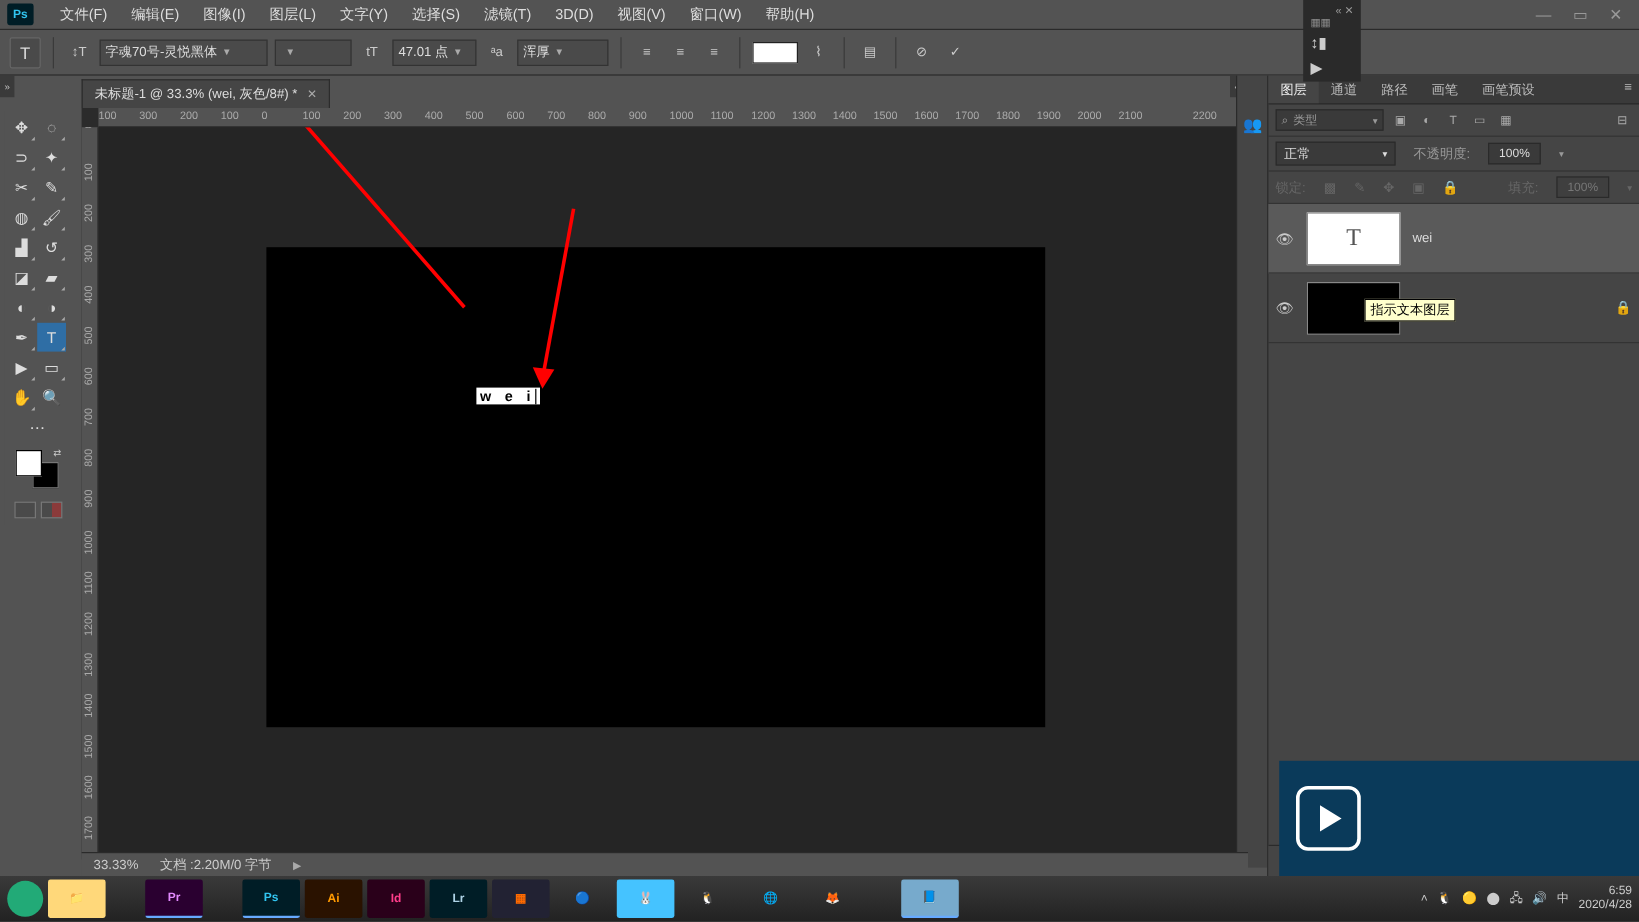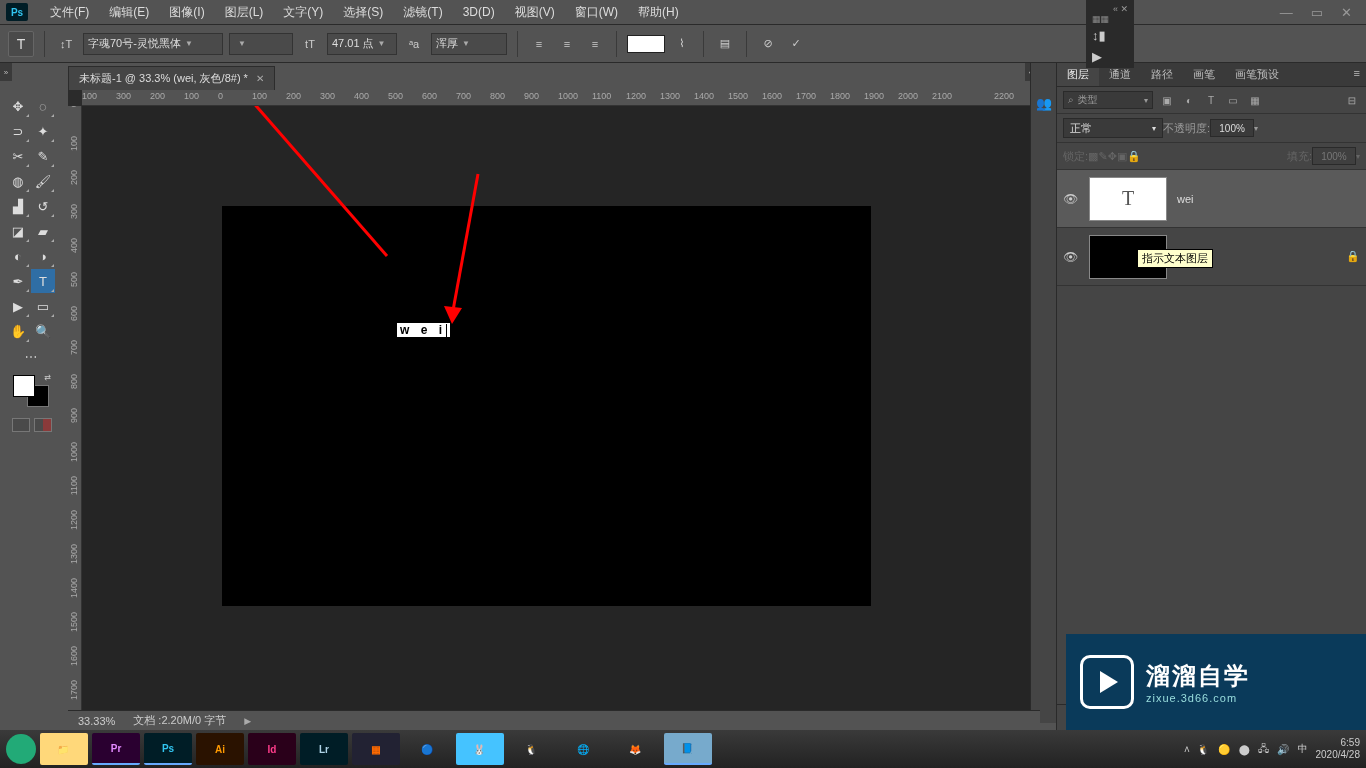--- a/index.html
+++ b/index.html
@@ -60,21 +60,21 @@
 .rstrip .ri { width:26px; height:28px; display:flex; align-items:center; justify-content:center; color:#ccc; font-size:13px; }
 
 
 .rpanels { position:absolute; right:0; top:63px; width:310px; bottom:38px; background:#454545; border-left:1px solid #2a2a2a; }
 .panel-tabs { display:flex; height:24px; border-bottom:1px solid #2a2a2a; background:#3a3a3a; }
 .panel-tabs .pt { padding:4px 10px; font-size:11px; color:#bbb; }
 .panel-tabs .pt.active { background:#454545; color:#eee; }
 .panel-search { display:flex; align-items:center; gap:6px; padding:4px 6px; border-bottom:1px solid #333;}
 .panel-search .sin { flex:0 0 90px; height:18px; background:#3a3a3a; border:1px solid #2a2a2a; color:#999; font-size:10px; display:flex; align-items:center; gap:4px; padding:0 4px;}
 .panel-search .ficon { width:16px; height:16px; color:#aaa; font-size:10px; display:flex; align-items:center; justify-content:center;}
-.panel-row { display:flex; align-items:center; gap:0; padding:4px 6px; border-bottom:1px solid #333; font-size:11px; color:#999;}
+.panel-row { display:flex; align-items:center; gap:15px; padding:4px 6px; border-bottom:1px solid #333; font-size:11px; color:#999;}
 .panel-row .combo { height:20px; background:#3a3a3a; border:1px solid #2a2a2a; display:flex; align-items:center; padding:0 6px; color:#ddd; flex:1;}
 .panel-row .valbox { width:44px; height:18px; background:#3a3a3a; border:1px solid #2a2a2a; color:#ddd; font-size:10px; display:flex; align-items:center; justify-content:center;}
 .panel-row.disabled { color:#666; }
 .panel-row.disabled .valbox { background:#3f3f3f; color:#777; }
 .layers { }
 .layer-item { display:flex; align-items:center; height:58px; border-bottom:1px solid #333; padding:0 6px; gap:10px;}
 .layer-item.sel { background:#5a5a5a; }
 .layer-item .eye { width:16px; color:#ccc; font-size:12px;}
 .layer-item .thumb { width:78px; height:44px; background:#000; border:1px solid #888; display:flex; align-items:center; justify-content:center; color:#aaa; font-size:16px; position:relative;}
 .layer-item .thumb.text { background:#fff; color:#555; font-family:serif; font-size:20px;}
@@ -83,21 +83,21 @@
 .tooltip { position:absolute; background:#ffffcc; color:#000; border:1px solid #000; font-size:11px; padding:1px 4px; }
 .panel-footer { position:absolute; bottom:0; left:0; right:0; height:26px; background:#454545; border-top:1px solid #2a2a2a; display:flex; align-items:center; justify-content:flex-end; gap:10px; padding:0 8px; color:#aaa; font-size:11px;}
 
 
 .status { position:absolute; left:68px; right:326px; bottom:38px; height:20px; background:#535353; border-top:1px solid #2a2a2a; display:flex; align-items:center; gap:18px; padding:0 10px; font-size:11px; color:#ccc;}
 .status .tri { color:#aaa; font-size:9px;}
 
 
 .taskbar { position:absolute; left:0; right:0; bottom:0; height:38px; background:linear-gradient(#3a3a3a,#222); display:flex; align-items:center; padding:0 6px; gap:4px;}
 .taskbar .tb-item { width:48px; height:32px; display:flex; align-items:center; justify-content:center; border-radius:2px; font-size:10px; font-weight:bold;}
-.taskbar .tb-item.running { background:rgba(255,255,255,0.08); border-bottom:2px solid #6af; }
+.taskbar .tb-item.running { background:rgba(255,255,255,0.08); border-bottom:2px solid #6af;margin-left:29px; }
 .tray { margin-left:auto; display:flex; align-items:center; gap:8px; color:#ccc; font-size:10px;}
 .tray .clock { text-align:right; line-height:12px;}
 
 
 .wm { position:absolute; right:0; bottom:38px; width:300px; height:96px; background:#0a3a5a; display:flex; align-items:center; gap:12px; padding:0 14px; color:#fff;}
 .wm .play { width:54px; height:54px; border:3px solid #fff; border-radius:10px; display:flex; align-items:center; justify-content:center;}
 .wm .play div { width:0; height:0; border-left:18px solid #fff; border-top:11px solid transparent; border-bottom:11px solid transparent; margin-left:4px;}
 .wm .txt1 { font-size:24px; font-weight:bold; letter-spacing:2px;}
 .wm .txt2 { font-size:11px; color:#9dd; letter-spacing:1px;}
 </style>
@@ -354,24 +354,20 @@
 <div class="status">
   <span>33.33%</span>
   <span>文档 :2.20M/0 字节</span>
   <span class="tri">▶</span>
 </div>
 
 <div class="wm">
   <div class="play">
       <div></div>
     </div>
-  <div>
-    <div class="txt1">溜溜自学</div>
-    <div class="txt2">zixue.3d66.com</div>
-  </div>
 </div>
 
 <div class="taskbar">
   <div class="tb-item" style="background:#2a7; border-radius:50%; width:30px;height:30px"></div>
   <div class="tb-item" style="background:#ffd87a">📁</div>
   <div class="tb-item running" style="background:#2a0030;color:#e389ff">Pr</div>
   <div class="tb-item running" style="background:#001d26;color:#31c5f0">Ps</div>
   <div class="tb-item" style="background:#2a1200;color:#ff9a00">Ai</div>
   <div class="tb-item" style="background:#2a001a;color:#ff3d8b">Id</div>
   <div class="tb-item" style="background:#001d26;color:#aed3e6">Lr</div>

